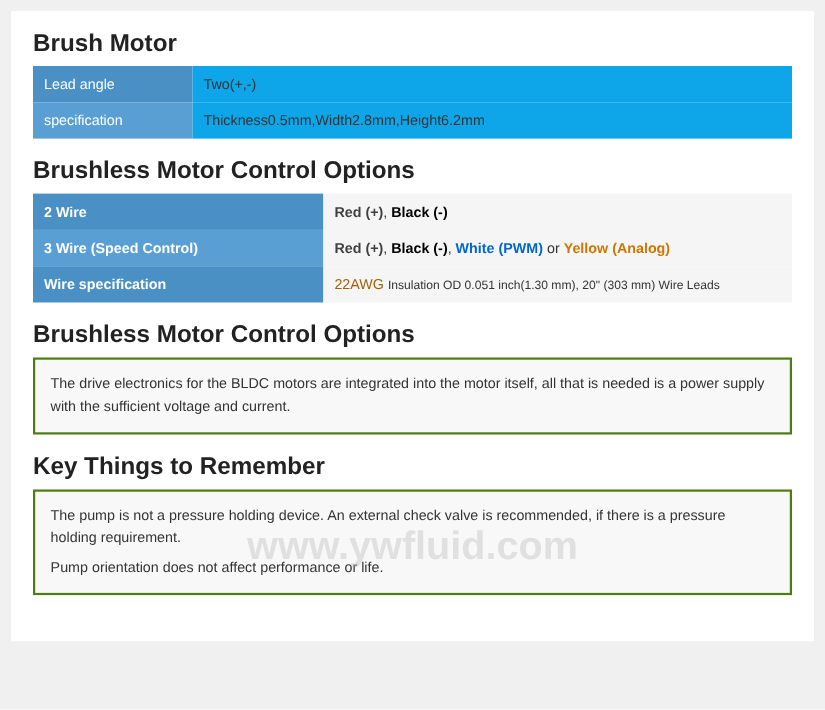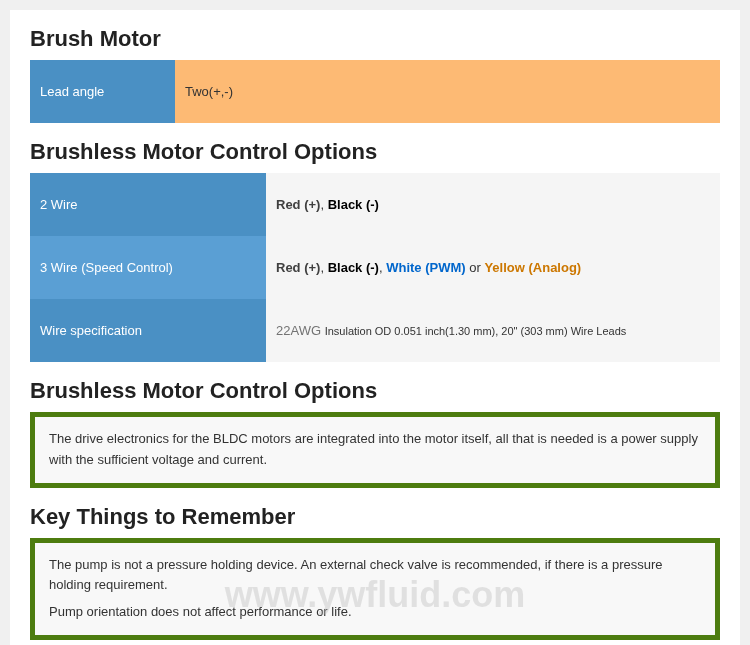--- a/index.html
+++ b/index.html
@@ -35,65 +35,65 @@
       margin-top: 0;
     }
 
     table {
       width: 100%;
       border-collapse: collapse;
       margin-bottom: 12px;
     }
 
     table td {
-      padding: 24px 10px;
+      padding: 9px 10px;
       font-size: 13px;
       vertical-align: middle;
     }
 
     
     .brush-table tr:nth-child(odd) td:first-child {
       background-color: #4a90c4;
       color: #ffffff;
       font-weight: normal;
       width: 145px;
     }
     .brush-table tr:nth-child(even) td:first-child {
       background-color: #5a9fd4;
       color: #ffffff;
       font-weight: normal;
       width: 145px;
     }
     .brush-table td:last-child {
-      background-color: #fdba74;
+      background-color: #0ea5e9;
       color: #333;
     }
 
     
     .brushless-table tr td:first-child {
       background-color: #4a90c4;
       color: #ffffff;
-      font-weight: normal;
-      width: 236px;
+      font-weight: bold;
+      width: 264px;
     }
     .brushless-table tr:nth-child(even) td:first-child {
       background-color: #5a9fd4;
     }
     .brushless-table td:last-child {
       background-color: #f5f5f5;
       color: #333;
     }
 
     .color-red { color: #404040; font-weight: bold; }
     .color-black { color: #000000; font-weight: bold; }
     .color-blue { color: #0066cc; font-weight: bold; text-align: center; }
     .color-orange { color: #cc7700; font-weight: bold; }
 
     .info-box {
-      border: 5px solid #4d7c0f;
+      border: 2px solid #4d7c0f;
       background: #f8f8f8;
       padding: 12px 14px;
       margin-bottom: 12px;
       font-size: 13px;
       color: #333;
       line-height: 1.6;
     }
 
     .watermark {
       position: absolute;
@@ -112,35 +112,39 @@
       color: #0055aa;
     }
 
     .wire-spec-small {
       font-size: 11px;
       color: #333;
     }
 
     .wire-spec-normal {
       font-size: 13px;
-      color: #737373;
+      color: #a16207;
     }
   </style>
 </head>
 <body>
 
 <div class="page-container">
 
   <h2 class="section-title">Brush Motor</h2>
 
   <table class="brush-table">
     <tbody>
       <tr>
         <td>Lead angle</td>
         <td>Two(+,-)</td>
+      </tr>
+      <tr>
+        <td>specification</td>
+        <td class="spec-value">Thickness0.5mm,Width2.8mm,Height6.2mm</td>
       </tr>
     </tbody>
   </table>
 
   <h2 class="section-title">Brushless Motor Control Options</h2>
 
   <table class="brushless-table">
     <tbody>
       <tr>
         <td>2 Wire</td>

